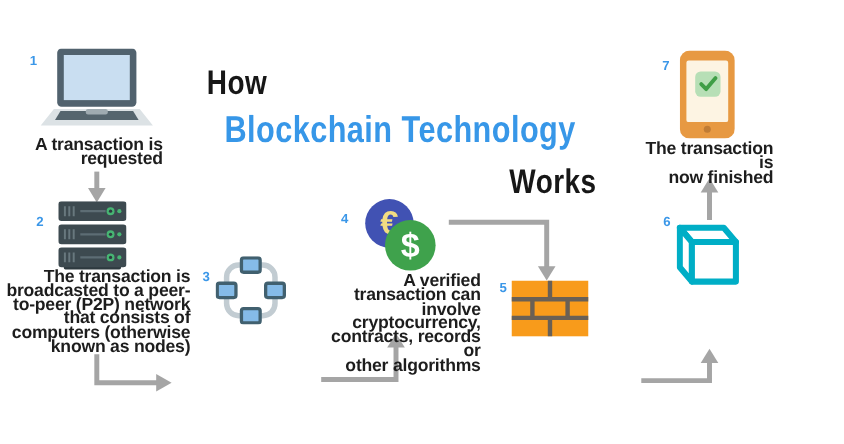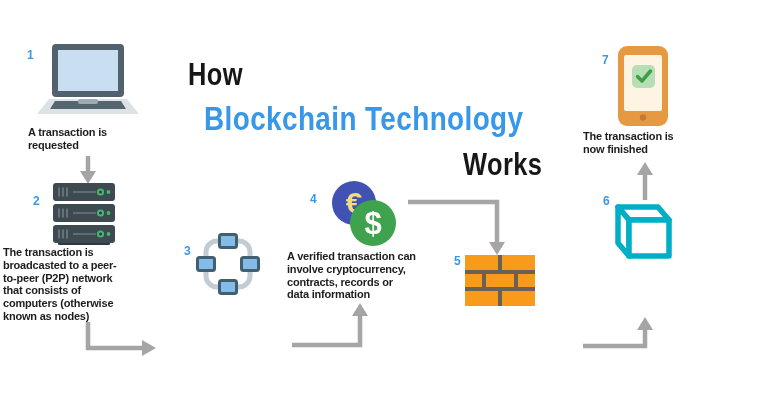--- a/index.html
+++ b/index.html
@@ -12,22 +12,22 @@
     transform:scaleX(0.82);transform-origin:left top;white-space:nowrap;
     letter-spacing:0.5px;
   }
   #title-1{left:188px;top:59px;font-size:31px;}
   #title-2{left:204px;top:101px;font-size:34px;color:#3797e8;}
   #title-3{left:463px;top:149px;font-size:31px;}
   .step-number{
     position:absolute;font-weight:bold;font-size:12px;color:#3b97e8;line-height:1;
   }
   .caption{
-    position:absolute;font-weight:bold;font-size:11px;line-height:12.8px;
-    color:#1d1d1d;text-align:left;white-space:pre-line;letter-spacing:-0.2px;
+    position:absolute;font-weight:bold;font-size:16px;line-height:12.8px;
+    color:#1d1d1d;text-align:right;white-space:pre-line;letter-spacing:-0.2px;
   }
   .icon{position:absolute;}
   svg{display:block;}
   #arrows{position:absolute;left:0;top:0;pointer-events:none;}
 </style>
 </head>
 <body>
 
 <div id="canvas">
 
@@ -126,21 +126,21 @@
     <svg width="68" height="68" viewBox="0 0 68 68">
       <circle cx="24" cy="23" r="22" fill="#4152b3"></circle>
       <text x="24" y="33" text-anchor="middle" font-family="Liberation Sans, sans-serif" font-size="30" font-weight="bold" fill="#f2dc82">€</text>
       <circle cx="43" cy="43" r="23" fill="#3fa24c"></circle>
       <text x="43" y="54" text-anchor="middle" font-family="Liberation Sans, sans-serif" font-size="31" font-weight="bold" fill="#ffffff">$</text>
     </svg>
   </div>
   <div class="caption" style="left:287px;top:250px;width:150px;">A verified transaction can
 involve cryptocurrency,
 contracts, records or
-data information</div>
+other algorithms</div>
 
   <div class="step-number" style="left:454px;top:255px;">5</div>
   <div class="icon" style="left:465px;top:255px;">
     <svg width="70" height="51" viewBox="0 0 70 51">
       <rect x="0" y="0" width="70" height="51" fill="#f89b1b"></rect>
       <g stroke="#6a6054" stroke-width="4">
         <path d="M0,17 H70"></path>
         <path d="M0,34 H70"></path>
         <path d="M35,0 V17"></path>
         <path d="M19,17 V34"></path>

